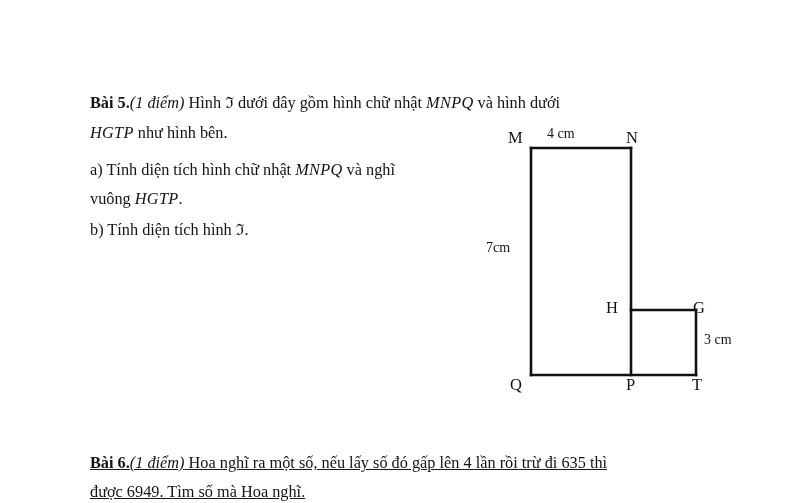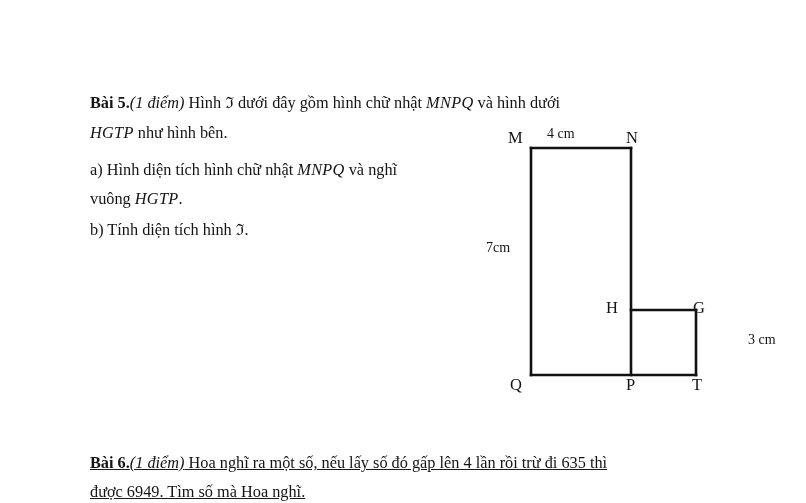--- a/index.html
+++ b/index.html
@@ -96,21 +96,21 @@
 </head>
 <body>
 
 <div class="page">
 
   <div class="text-col">
     <div class="para"><span class="q-label">Bài 5.</span><span class="pts">(1 điểm)</span><span> Hình </span><span class="frak">ℑ</span><span> dưới đây gồm hình chữ nhật </span><span class="mathit">MNPQ</span><span> và hình dưới</span></div>
     <div class="para"><span class="mathit">HGTP</span><span> như hình bên.</span></div>
   </div>
 
-  <div class="para line-a"><span>a) Hình diện tích  hình chữ nhật </span><span class="mathit">MNPQ</span><span> và nghĩ</span></div>
+  <div class="para line-a"><span>a) Tính diện tích  hình chữ nhật </span><span class="mathit">MNPQ</span><span> và nghĩ</span></div>
 
   <div class="para line-a2"><span>vuông </span><span class="mathit">HGTP</span><span>.</span></div>
 
   <div class="para line-b"><span>b) Tính diện tích hình </span><span class="frak">ℑ</span><span>.</span></div>
 
   <div class="figure">
     <svg width="320" height="280" viewBox="0 0 320 280">
 
       <line x1="51" y1="28" x2="151" y2="28" stroke="#111111" stroke-width="2.6" stroke-linecap="square"></line>
       <line x1="51" y1="28" x2="51" y2="255" stroke="#111111" stroke-width="2.6" stroke-linecap="square"></line>
@@ -124,21 +124,21 @@
     <div class="fig-label" style="left:28px; top:8px;">M</div>
     <div class="fig-label" style="left:146px; top:8px;">N</div>
     <div class="fig-label" style="left:30px; top:255px;">Q</div>
     <div class="fig-label" style="left:146px; top:255px;">P</div>
     <div class="fig-label" style="left:126px; top:178px;">H</div>
     <div class="fig-label" style="left:213px; top:178px;">G</div>
     <div class="fig-label" style="left:212px; top:255px;">T</div>
 
     <div class="fig-dim" style="left:67px; top:6px;">4 cm</div>
     <div class="fig-dim" style="left:6px; top:120px;">7cm</div>
-    <div class="fig-dim" style="left:224px; top:212px;margin-left:44px;">3 cm</div>
+    <div class="fig-dim" style="left:224px; top:212px;">3 cm</div>
   </div>
 
   <div class="bai6">
     <div class="para"><span class="q-label">Bài 6.</span><span class="pts">(1 điểm)</span><span> Hoa nghĩ ra một số, nếu lấy số đó gấp lên  4  lần rồi trừ đi  635  thì</span></div>
     <div class="para">được 6949. Tìm số mà Hoa nghĩ.</div>
   </div>
 
 </div>
 
 </body></html>

